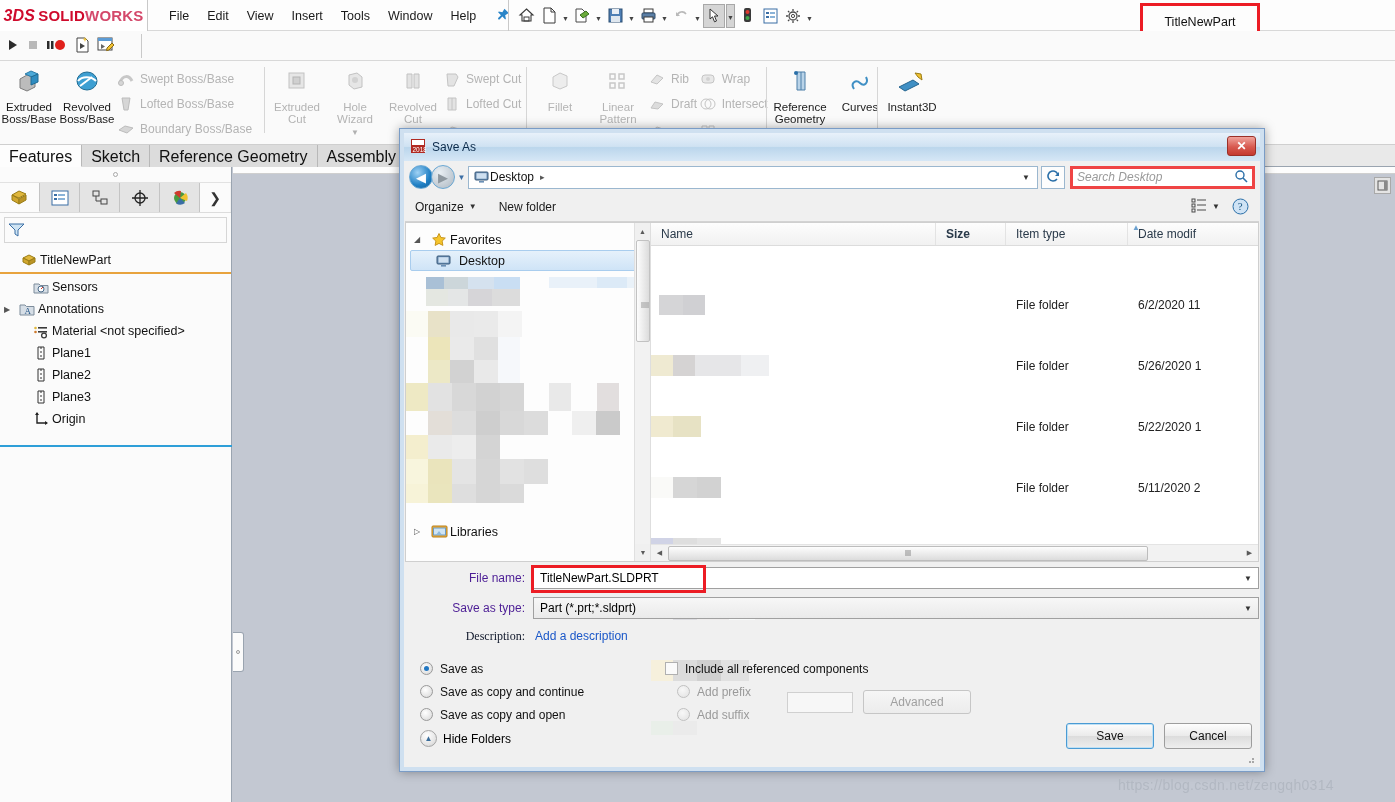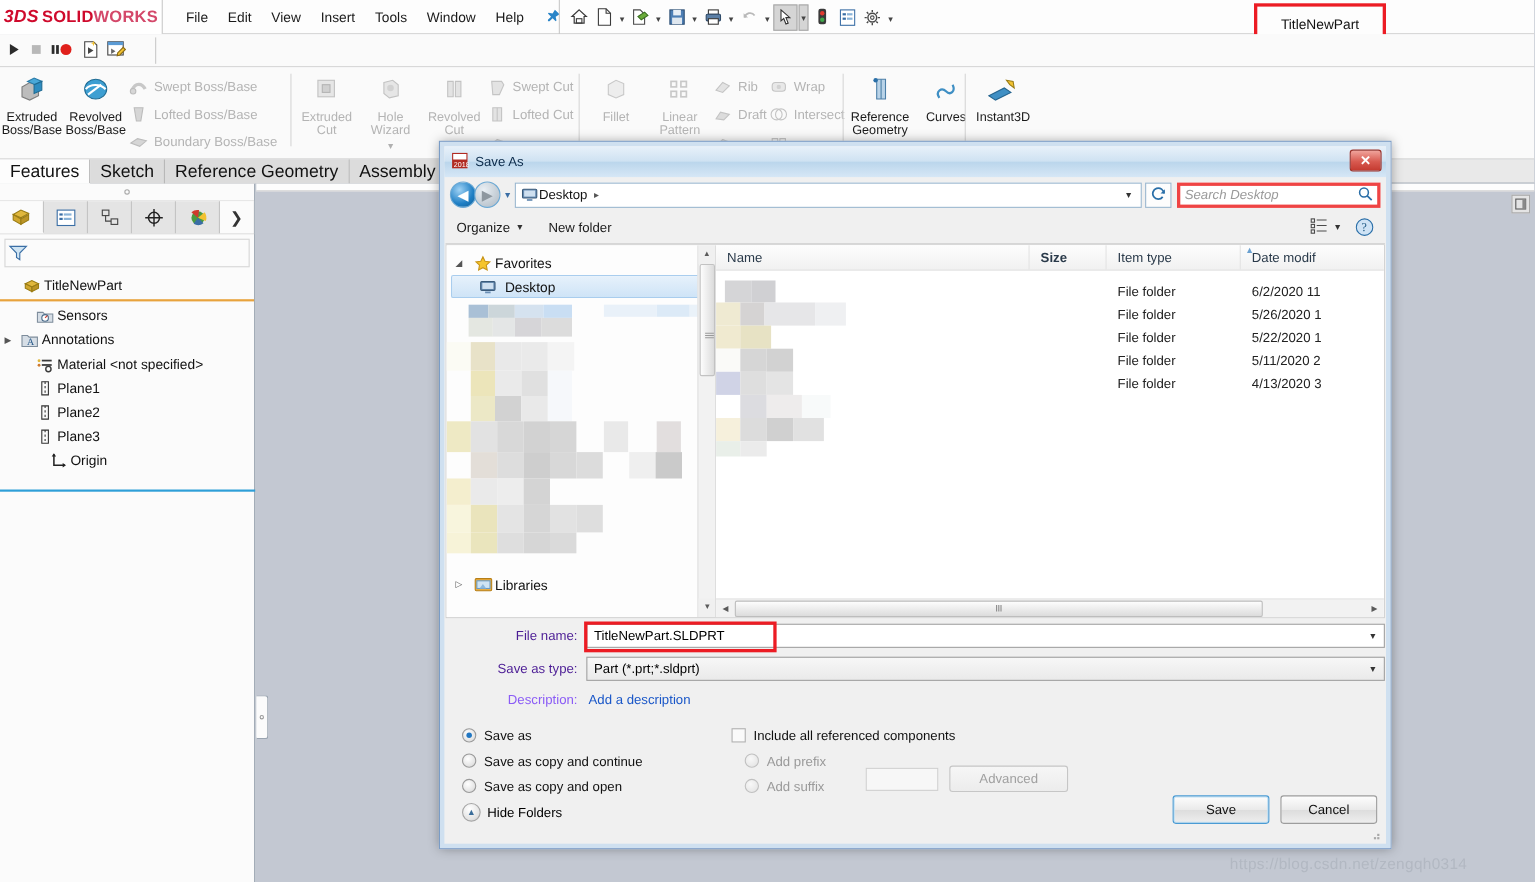--- a/index.html
+++ b/index.html
@@ -223,21 +223,21 @@
     border-bottom: 1px solid #dcdcdc; font-size: 12px; color: #2a3a4a;
   }
   .col-head div { padding: 4px 0 0 10px; border-right: 1px solid #e3e3e3; }
   .cw-name { width: 285px; }
   .cw-size { width: 70px; font-weight: bold; }
   .cw-type { width: 122px; }
   .cw-date { width: 120px; border-right: none !important; }
   .sort-mark { position: absolute; right: 118px; top: 0px; font-size: 8px; color: #6aa0d0; }
 
   .rows { position: relative; }
-  .frow { display: flex; height: 21px; align-items: center; font-size: 12px; color: #222; }
+  .frow { display: flex; height: 21px; align-items: center; font-size: 12px; color: #222; margin-top: 40px; }
   .frow .nm { width: 285px; position: relative; height: 21px; }
   .frow .sz { width: 70px; }
   .frow .ty { width: 122px; padding-left: 10px; }
   .frow .dt { width: 130px; padding-left: 10px; }
 
   .pix { position: absolute; }
 
   .hscroll {
     position: absolute; left: 0; bottom: 0; width: 100%; height: 17px;
     background: #f2f2f2; border-top: 1px solid #e4e4e4; display: flex; align-items: center;
@@ -247,21 +247,21 @@
   .hs-thumb {
     position: absolute; left: 0; top: 0; width: 480px; height: 15px;
     background: linear-gradient(to bottom,#fdfdfd,#dcdcdc); border: 1px solid #bdbdbd; border-radius: 2px;
     display: flex; align-items: center; justify-content: center;
   }
 
   
   .form-area { position: absolute; left: 5px; top: 437px; right: 5px; height: 90px; }
   .frm-row { display: flex; align-items: center; height: 24px; margin-bottom: 6px; }
   .frm-label { width: 128px; text-align: right; padding-right: 8px; font-size: 12px; color: #4c1d95; }
-  .frm-label.dim { color: #8b5cf6; }
+  .frm-label.dim { color: #0f172a; font-family: Liberation Serif, serif; }
   .combo {
     flex: 1; height: 22px; border: 1px solid #a0a0a0; background: #fff;
     display: flex; align-items: center; padding-left: 6px; font-size: 12px; position: relative;
   }
   .combo.gray { background: linear-gradient(to bottom,#f7f7f7,#eaeaea); }
   .combo .cb-caret { position: absolute; right: 6px; font-size: 8px; color: #333; }
   .filename-highlight {
     position: absolute; left: 531px; top: 565px; width: 175px; height: 28px;
     border: 3px solid #ec1c24; pointer-events: none;
   }
@@ -804,21 +804,21 @@
       <div class="tnode" style="padding-left:18px">
         <span class="tw"></span>
         <span class="ic">
           <svg width="16" height="16" viewBox="0 0 16 16">
               <path d="M5 2h6v12H5z" fill="none" stroke="#333"></path>
               <path d="M8 2v12" stroke="#333" stroke-dasharray="2 2"></path>
             </svg>
         </span>
         <span>Plane3</span>
       </div>
-      <div class="tnode" style="padding-left:30px">
+      <div class="tnode" style="padding-left:18px">
         <span class="tw"></span>
         <span class="ic">
           <svg width="16" height="16" viewBox="0 0 16 16">
               <path d="M4 2v10h10" fill="none" stroke="#222" stroke-width="1.4"></path>
               <path d="M12 10l3 2-3 2z" fill="#222"></path>
               <path d="M2 4l2-3 2 3z" fill="#222"></path>
             </svg>
         </span>
         <span>Origin</span>
       </div>
@@ -1154,21 +1154,21 @@
           <span class="hf-circle">▲</span>
           <span>Hide Folders</span>
         </div>
       </div>
 
       <div style="position:absolute;left:260px;top:0;width:560px;">
         <div class="radio-line">
           <span class="chk"></span>
           <span>Include all referenced components</span>
         </div>
-        <div style="display:flex;align-items:center;">
+        <div style="display:flex;align-items:flex-start;">
           <div style="width:122px;padding-left:12px;">
             <div class="radio-line">
               <span class="radio dim"></span>
               <span class="dimtxt">Add prefix</span>
             </div>
             <div class="radio-line">
               <span class="radio dim"></span>
               <span class="dimtxt">Add suffix</span>
             </div>
           </div>

